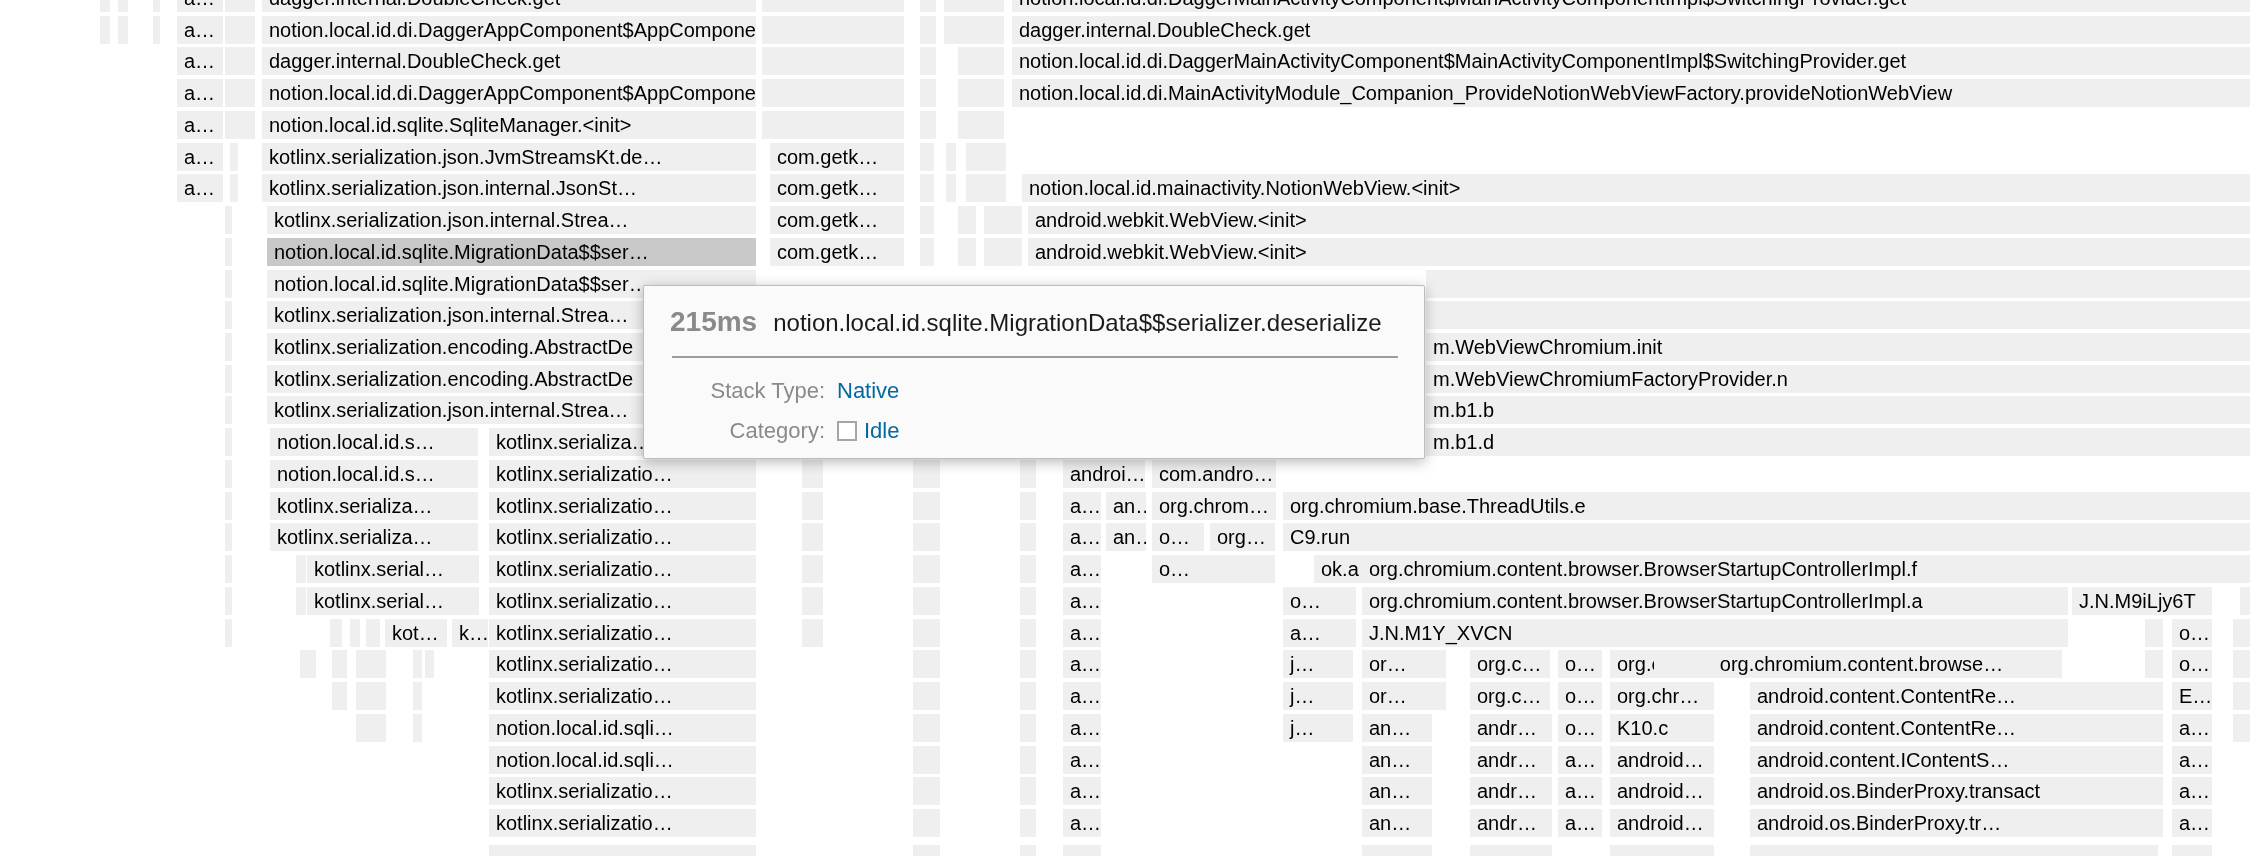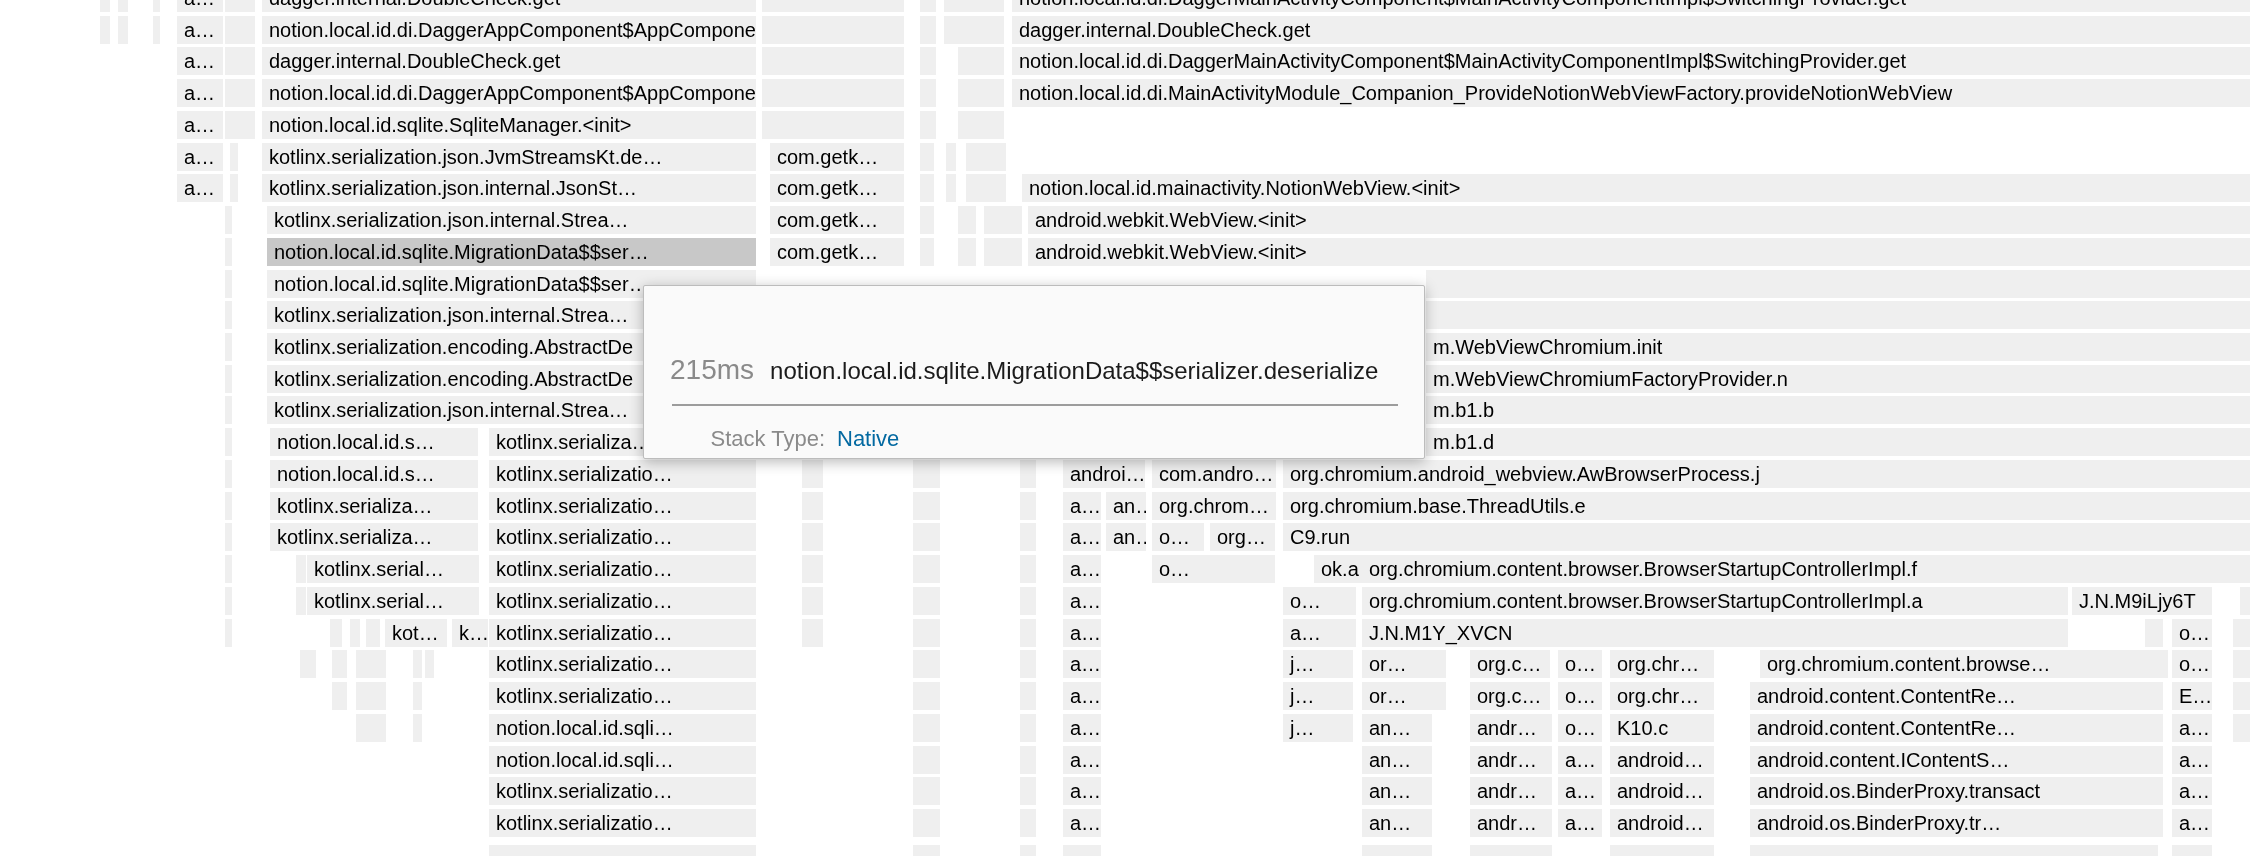--- a/index.html
+++ b/index.html
@@ -32,21 +32,21 @@
   .tooltip{
     position:absolute;z-index:10;
     background:var(--tt-bg);
     border:1px solid var(--tt-border);
     border-radius:2px;
     box-shadow:0 3px 14px rgba(0,0,0,.28);
     box-sizing:border-box;
     padding:20px 24px 18px 26px;
   }
   .tt-head{display:flex;align-items:baseline;gap:16px;white-space:nowrap;overflow:hidden;}
-  .tt-dur{font-weight:normal;color:var(--tt-muted);font-size:28px;margin-top:48px;}
+  .tt-dur{font-weight:bold;color:var(--tt-muted);font-size:28px;}
   .tt-name{color:#1b1b1b;font-size:24px;}
   .tt-div{height:2px;background:var(--tt-divider);margin:18px 2px 0 2px;}
   .tt-row{display:flex;align-items:center;margin-top:14px;font-size:22px;white-space:nowrap;}
   .tt-row.first{margin-top:20px;}
   .tt-label{width:155px;text-align:right;color:var(--tt-muted);margin-right:12px;flex:none;}
   .tt-val{color:#0369a1;display:flex;align-items:center;}
   .swatch{
     display:inline-block;width:20px;height:20px;
     border:2px solid #a6a6a6;background:#ffffff;
     margin-right:7px;box-sizing:border-box;flex:none;
@@ -60,20 +60,27 @@
   <div class="tooltip" style="left: 643px; top: 285px; width: 782px; height: 174px;">
     <div class="tt-head">
       <span class="tt-dur">215ms</span>
       <span class="tt-name">notion.local.id.sqlite.MigrationData$$serializer.deserialize</span>
     </div>
     <div class="tt-div"></div>
     <div class="tt-row first">
       <span class="tt-label">Stack Type:</span>
       <span class="tt-val">Native</span>
     </div>
+    <div class="tt-row">
+      <span class="tt-label">Category:</span>
+      <span class="tt-val">
+        <span class="swatch"></span>
+        <span>Idle</span>
+      </span>
+    </div>
   </div>
 
 <div class="row" style="top: -16px;">
       <div class="cell" style="left: 100px; width: 10px;"></div>
       <div class="cell" style="left: 118px; width: 10px;"></div>
       <div class="cell" style="left: 153px; width: 6px;"></div>
       <div class="cell" style="left: 177px; width: 46px;">a…</div>
       <div class="cell" style="left: 225px; width: 30px;"></div>
       <div class="cell" style="left: 262px; width: 494px;">dagger.internal.DoubleCheck.get</div>
       <div class="cell" style="left: 762px; width: 142px;"></div>
@@ -189,21 +196,20 @@
     </div>
     <div class="row" style="top: 460px;">
       <div class="cell" style="left: 225px; width: 6px;"></div>
       <div class="cell" style="left: 270px; width: 208px;">notion.local.id.s…</div>
       <div class="cell" style="left: 489px; width: 267px;">kotlinx.serializatio…</div>
       <div class="cell" style="left: 802px; width: 21px;"></div>
       <div class="cell" style="left: 913px; width: 27px;"></div>
       <div class="cell" style="left: 1020px; width: 16px;"></div>
       <div class="cell" style="left: 1063px; width: 82px;">androi…</div>
       <div class="cell" style="left: 1152px; width: 124px;">com.andro…</div>
-      <div class="cell" style="left: 1283px; width: 967px;">org.chromium.android_webview.AwBrowserProcess.j</div>
     </div>
     <div class="row" style="top: 492px;">
       <div class="cell" style="left: 225px; width: 6px;"></div>
       <div class="cell" style="left: 270px; width: 208px;">kotlinx.serializa…</div>
       <div class="cell" style="left: 489px; width: 267px;">kotlinx.serializatio…</div>
       <div class="cell" style="left: 802px; width: 21px;"></div>
       <div class="cell" style="left: 913px; width: 27px;"></div>
       <div class="cell" style="left: 1020px; width: 16px;"></div>
       <div class="cell" style="left: 1063px; width: 38px;">a…</div>
       <div class="cell" style="left: 1106px; width: 40px;">an…</div>
@@ -276,21 +282,21 @@
       <div class="cell" style="left: 425px; width: 9px;"></div>
       <div class="cell" style="left: 489px; width: 267px;">kotlinx.serializatio…</div>
       <div class="cell" style="left: 913px; width: 27px;"></div>
       <div class="cell" style="left: 1020px; width: 16px;"></div>
       <div class="cell" style="left: 1063px; width: 38px;">a…</div>
       <div class="cell" style="left: 1283px; width: 70px;">j…</div>
       <div class="cell" style="left: 1362px; width: 84px;">or…</div>
       <div class="cell" style="left: 1470px; width: 80px;">org.c…</div>
       <div class="cell" style="left: 1558px; width: 44px;">o…</div>
       <div class="cell" style="left: 1610px; width: 104px;">org.chr…</div>
-      <div class="cell" style="left: 1760px; width: 408px;">org.chromium.content.browse…</div>
+      <div class="cell" style="left: 1654px; width: 408px; text-align: center;">org.chromium.content.browse…</div>
       <div class="cell" style="left: 2145px; width: 18px;"></div>
       <div class="cell" style="left: 2172px; width: 40px;">o…</div>
       <div class="cell" style="left: 2233px; width: 17px;"></div>
     </div>
     <div class="row" style="top: 682px;">
       <div class="cell" style="left: 332px; width: 15px;"></div>
       <div class="cell" style="left: 356px; width: 30px;"></div>
       <div class="cell" style="left: 413px; width: 9px;"></div>
       <div class="cell" style="left: 489px; width: 267px;">kotlinx.serializatio…</div>
       <div class="cell" style="left: 913px; width: 27px;"></div>

